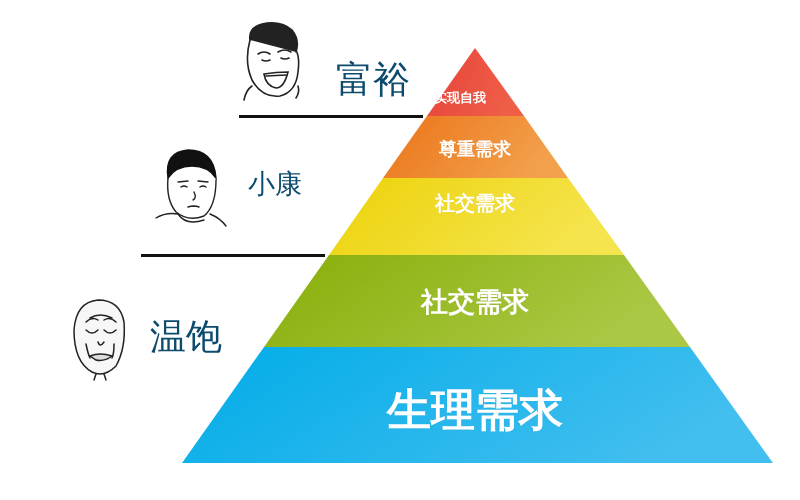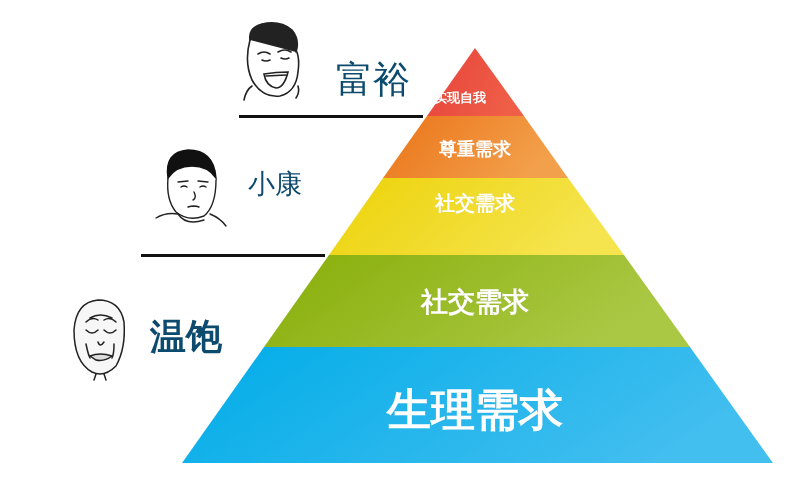--- a/index.html
+++ b/index.html
@@ -92,13 +92,13 @@
 <div class="band-label" style="left:475px;top:190px;font-size:20px;">社交需求</div>
 <div class="band-label" style="left:475px;top:284px;font-size:27px;">社交需求</div>
 <div class="band-label" style="left:475px;top:381px;font-size:44px;text-align:right;">生理需求</div>
 
 <div class="tier-text" style="left:336px;top:55px;font-size:37px;">富裕</div>
 <div class="sep-line" style="left:239px;top:115px;width:184px;"></div>
 
 <div class="tier-text" style="left:248px;top:166px;font-size:27px;">小康</div>
 <div class="sep-line" style="left:141px;top:254px;width:184px;"></div>
 
-<div class="tier-text" style="left:150px;top:313px;font-size:36px;font-weight:bold;">温饱</div>
+<div class="tier-text" style="left:150px;top:313px;font-size:36px;">温饱</div>
 
 </body></html>

